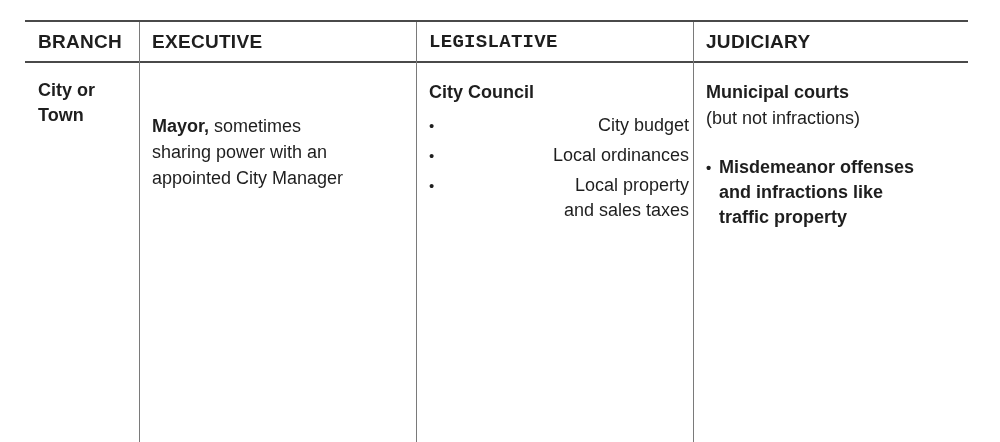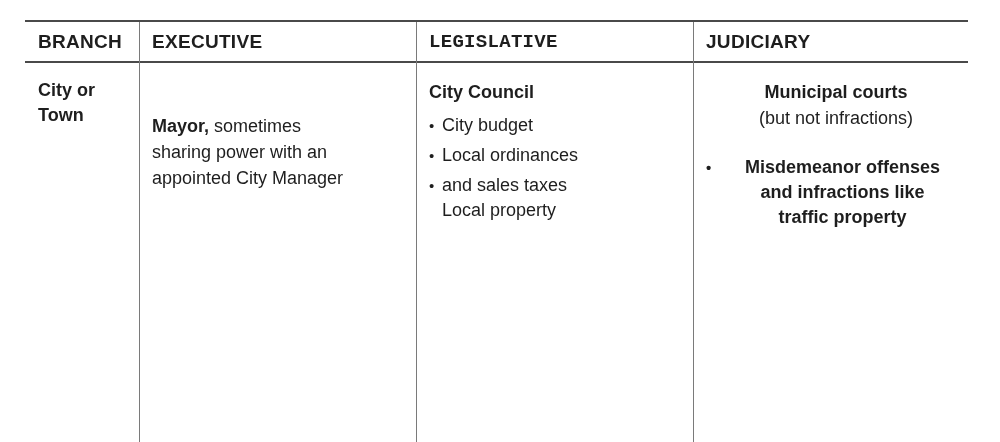--- a/index.html
+++ b/index.html
@@ -9,21 +9,21 @@
          border-top: 2px solid #4a4a4a; border-bottom: 2px solid #808080; box-sizing: border-box; }
   .hdr { position: absolute; left: 0; top: 0; width: 943px; height: 41px;
          border-bottom: 2px solid #4a4a4a; box-sizing: border-box; }
   .col-div { position: absolute; top: 0; bottom: 0; width: 0; border-left: 1.5px solid #7a7a7a; }
   .hcell { position: absolute; top: 9px; font-weight: bold; font-size: 19px; letter-spacing: 0.3px; color: #1e1e1e; }
   .cell { position: absolute; top: 57px; font-size: 18px; line-height: 26px; }
   .bold { font-weight: bold; }
   ul { list-style: none; margin: 0; padding: 0; }
   li { position: relative; padding-left: 13px; margin-bottom: 5px; line-height: 25px; }
   li::before { content: "\2022"; position: absolute; left: 0; top: 0; font-size: 15px; }
-  .mt8 { margin-top: 8px; }
+  .mt8 { margin-top: 8px; text-align: right; }
   .mt14 { margin-top: 24px; font-weight: bold; }
 </style>
 </head>
 <body>
 
 <div class="tbl">
   <div class="hdr">
     <div class="hcell" style="left:13px;">BRANCH</div>
     <div class="hcell" style="left:127px;">EXECUTIVE</div>
     <div class="hcell" style="left:404px;font-family:Liberation Mono, monospace;">LEGISLATIVE</div>
@@ -46,27 +46,27 @@
     <div>sharing power with an</div>
     <div>appointed City Manager</div>
   </div>
 
   <div class="cell" style="left:404px; width:260px;">
     <div class="bold">City Council</div>
     <ul class="mt8">
       <li>City budget</li>
       <li>Local ordinances</li>
       <li>
+        <div>Local property</div>
         <div>and sales taxes</div>
-        <div>Local property</div>
       </li>
     </ul>
   </div>
 
-  <div class="cell" style="left:681px; width:260px;text-align:center;">
+  <div class="cell" style="left:681px; width:260px;">
     <div class="bold">Municipal courts</div>
     <div>(but not infractions)</div>
     <ul class="mt14">
       <li>
         <div>Misdemeanor offenses</div>
         <div>and infractions like</div>
         <div>traffic property</div>
       </li>
     </ul>
   </div>

